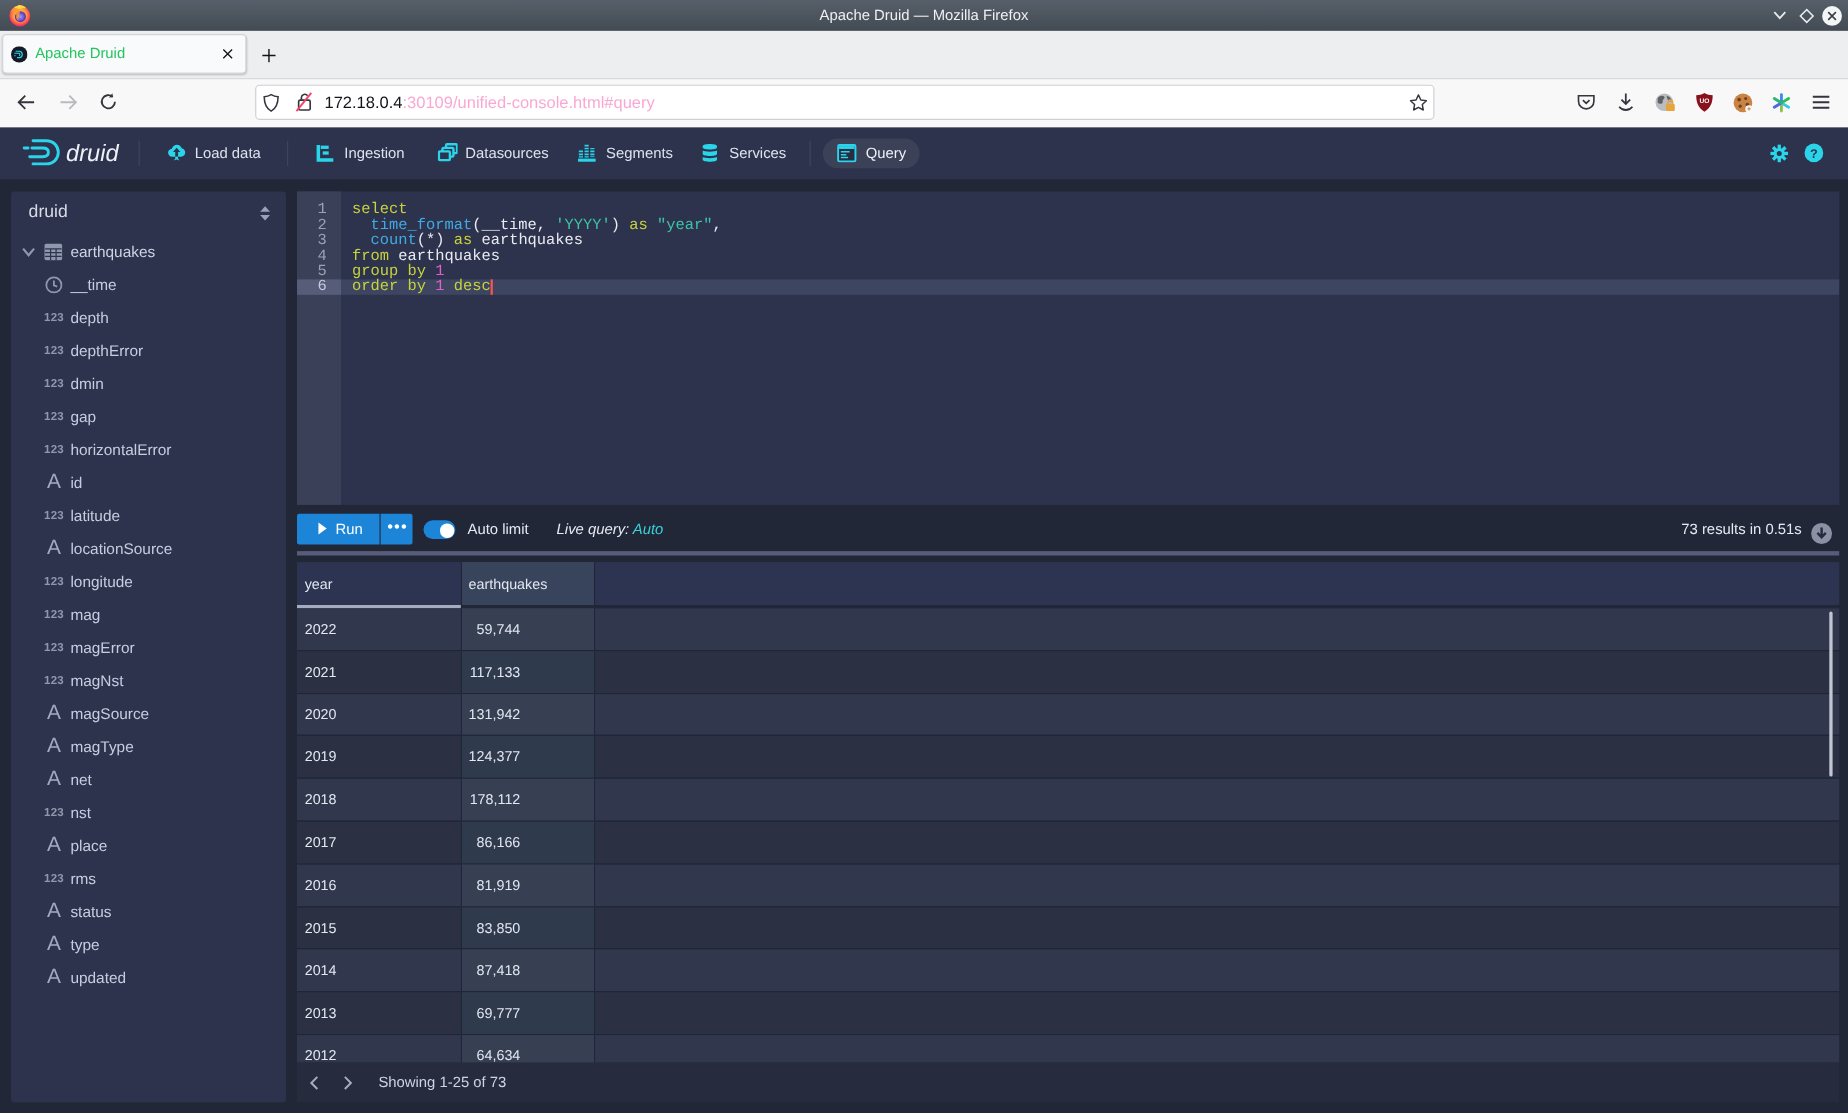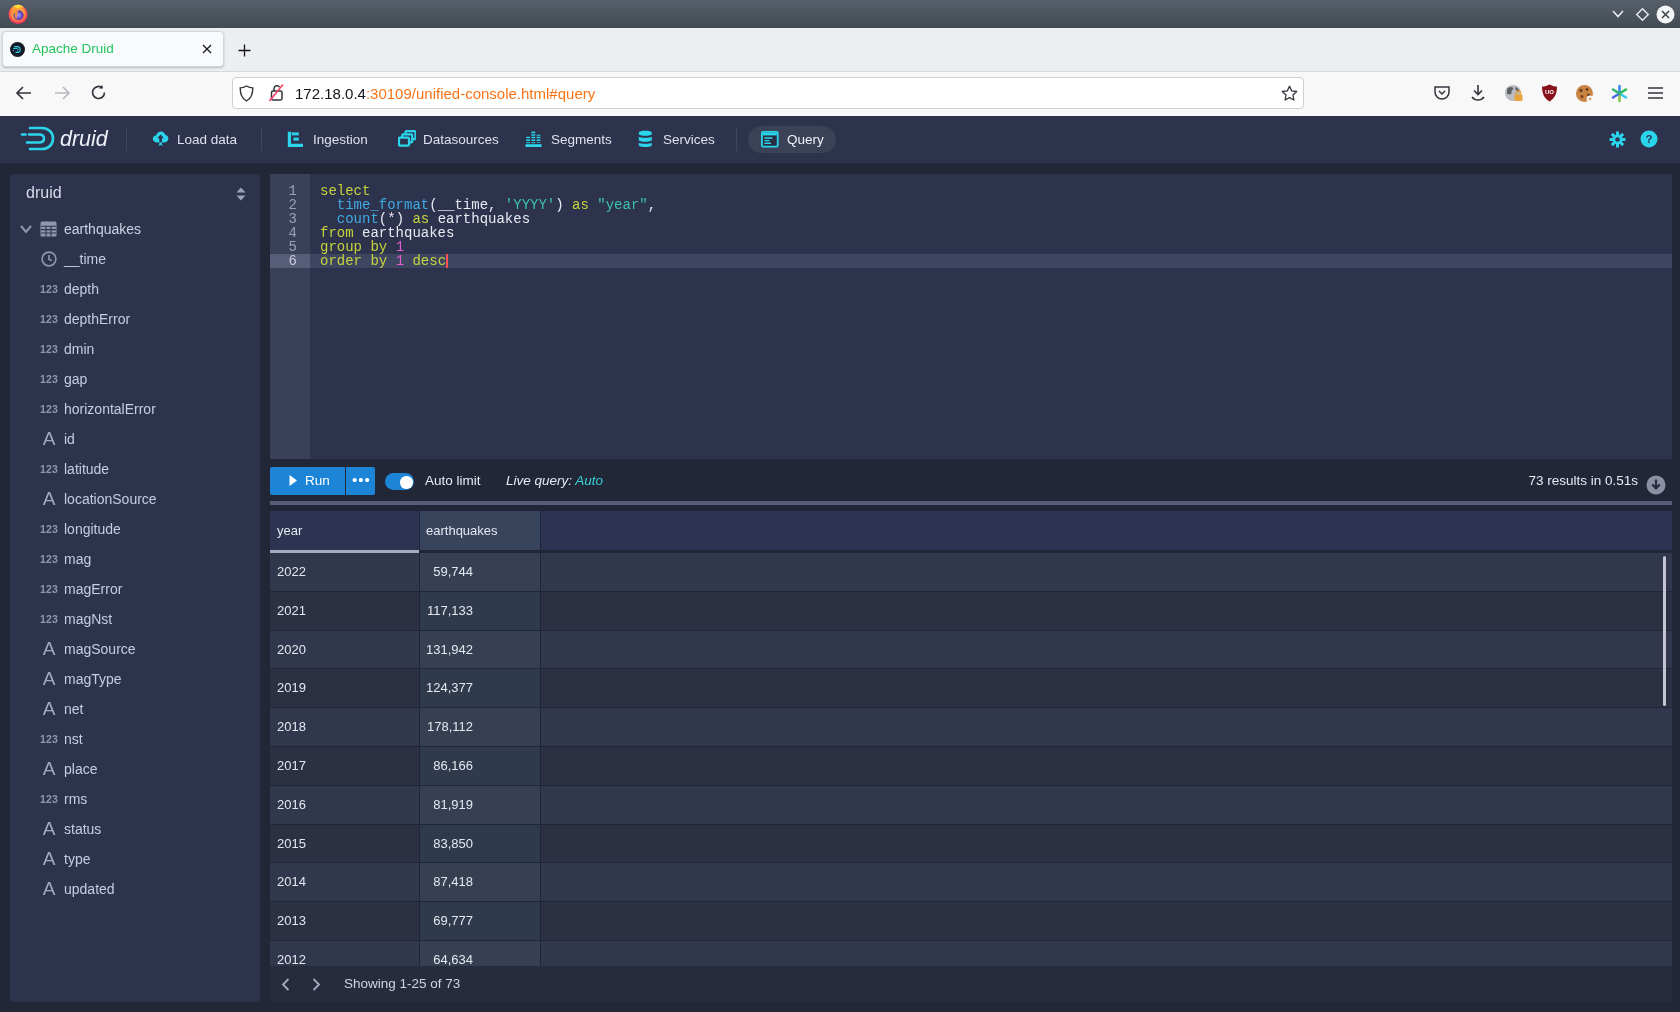--- a/index.html
+++ b/index.html
@@ -24,20 +24,21 @@
  <stop offset="0" stop-color="#959fff"></stop>
           <stop offset="1" stop-color="#5a27a8"></stop>
 </radialGradient>
 </defs>
 <circle cx="11" cy="11.5" r="9.5" fill="url(#ffo)"></circle>
 <circle cx="11.6" cy="12.2" r="5.0" fill="url(#ffp)"></circle>
 <path d="M11.5 2 C7 2 3.5 5 2.3 8.8 C3.8 6.8 5.8 6.4 7.2 6.6 C5.6 7.8 4.6 9.8 5.2 12 C6 10.8 7 10.4 8 10.4 C7 12.8 8.2 15.2 10.4 16 C9.4 14.6 9.6 13 10.6 12 L11.5 2 Z" fill="#ff9a36" opacity="0.85"></path>
 <path d="M5.6 4 C7.4 2.3 9.8 1.5 12 1.8 C14 2.1 15.6 3 16.8 4.4 L13.5 4.6 L10.8 5.4 L8 4.6 Z" fill="#ffd43a"></path>
 <path d="M9.2 1.9 L11.8 1.7 L11 4.6 Z" fill="#ffe847"></path>
 </svg>
+    <div class="abs" style="left:0;top:0;width:1680px;height:28px;line-height:28px;text-align:center;color:#eef0f3;font-size:13.5px;">Apache Druid — Mozilla Firefox</div>
 <svg class="abs" style="left:1610px;top:8px" width="16" height="12" viewBox="0 0 16 12">
 <polyline points="3,3 8,8.5 13,3" fill="none" stroke="#e8ebee" stroke-width="1.6"></polyline>
     </svg>
     <svg class="abs" style="left:1635px;top:7px" width="15" height="15" viewBox="0 0 15 15">
 <rect x="3.4" y="3.4" width="8.2" height="8.2" fill="none" stroke="#e8ebee" stroke-width="1.4" transform="rotate(45 7.5 7.5)"></rect>
     </svg>
     <svg class="abs" style="left:1656px;top:5px" width="19" height="19" viewBox="0 0 19 19">
 <circle cx="9.5" cy="9.5" r="9" fill="#f4f5f6"></circle>
 <path d="M6 6 L13 13 M13 6 L6 13" stroke="#3a4048" stroke-width="1.5"></path>
     </svg>
@@ -69,21 +70,21 @@
     </svg>
     <div class="abs" style="left:232px;top:77px;width:1072px;height:32px;background:#ffffff;border:1px solid #cdced6;border-radius:4px;"></div>
 <svg class="abs" style="left:239px;top:85px" width="15" height="17" viewBox="0 0 15 17">
 <path d="M7.5 1 C9.5 2.2 11.5 2.8 13.8 2.9 C13.8 9 12 13.5 7.5 16 C3 13.5 1.2 9 1.2 2.9 C3.5 2.8 5.5 2.2 7.5 1 Z" fill="none" stroke="#35353e" stroke-width="1.4"></path>
     </svg>
     <svg class="abs" style="left:267px;top:83px" width="20" height="20" viewBox="0 0 20 20">
 <rect x="4.5" y="8" width="10.5" height="9" rx="1.4" fill="none" stroke="#35353e" stroke-width="1.5"></rect>
 <path d="M7 8 L7 5.6 A3.1 3.1 0 0 1 12.6 4" fill="none" stroke="#35353e" stroke-width="1.5"></path>
 <path d="M2.5 18 L16 1.5" stroke="#f3436b" stroke-width="1.7"></path>
     </svg>
-    <div class="abs" style="left:295px;top:78px;height:31px;line-height:31px;font-size:15px;color:#15141a;">172.18.0.4<span style="color:#f97316">:30109/unified-console.html#query</span></div>
+    <div class="abs" style="left:295px;top:78px;height:31px;line-height:31px;font-size:15px;color:#15141a;">172.18.0.4<span style="color:#f9a8d4">:30109/unified-console.html#query</span></div>
 <svg class="abs" style="left:1281px;top:85px" width="17" height="16" viewBox="0 0 17 16">
 <path d="M8.5 1.3 L10.7 5.9 L15.7 6.5 L12 10 L12.9 15 L8.5 12.6 L4.1 15 L5 10 L1.3 6.5 L6.3 5.9 Z" fill="none" stroke="#35353e" stroke-width="1.3" stroke-linejoin="round"></path>
     </svg>
     <svg class="abs" style="left:1433px;top:84px" width="18" height="18" viewBox="0 0 18 18">
 <path d="M2 3 H16 V8 A7 7 0 0 1 2 8 Z" fill="none" stroke="#35353e" stroke-width="1.5"></path>
 <polyline points="6,7 9,10 12,7" fill="none" stroke="#35353e" stroke-width="1.5"></polyline>
     </svg>
     <svg class="abs" style="left:1469px;top:84px" width="18" height="18" viewBox="0 0 18 18">
 <path d="M9 1 L9 10 M5 6.5 L9 10.5 L13 6.5" fill="none" stroke="#35353e" stroke-width="1.6"></path>
 <path d="M3 13 A7.5 7.5 0 0 0 15 13" fill="none" stroke="#35353e" stroke-width="1.6"></path>

